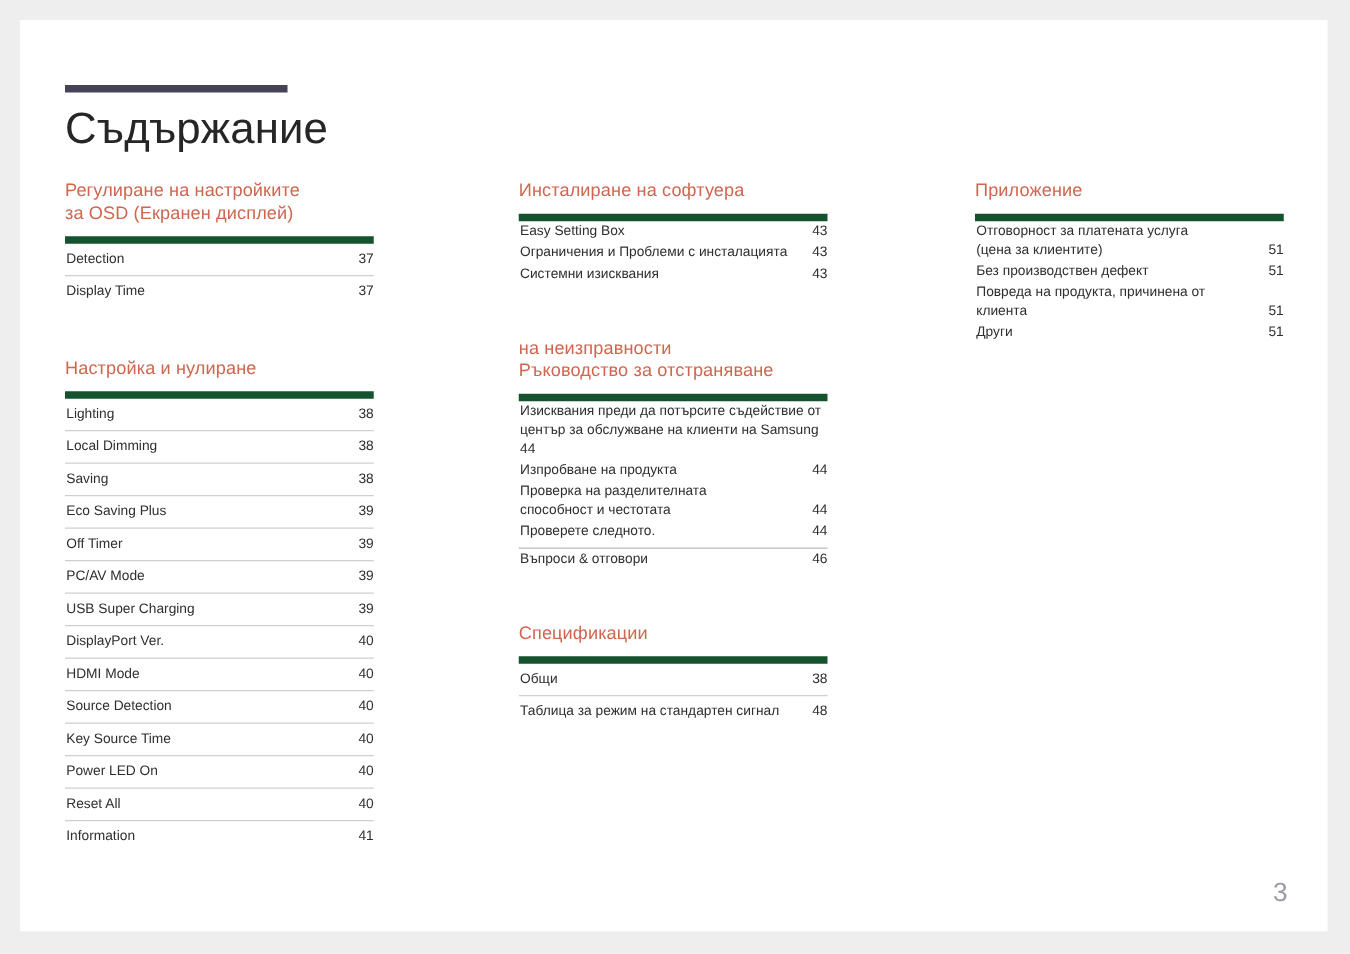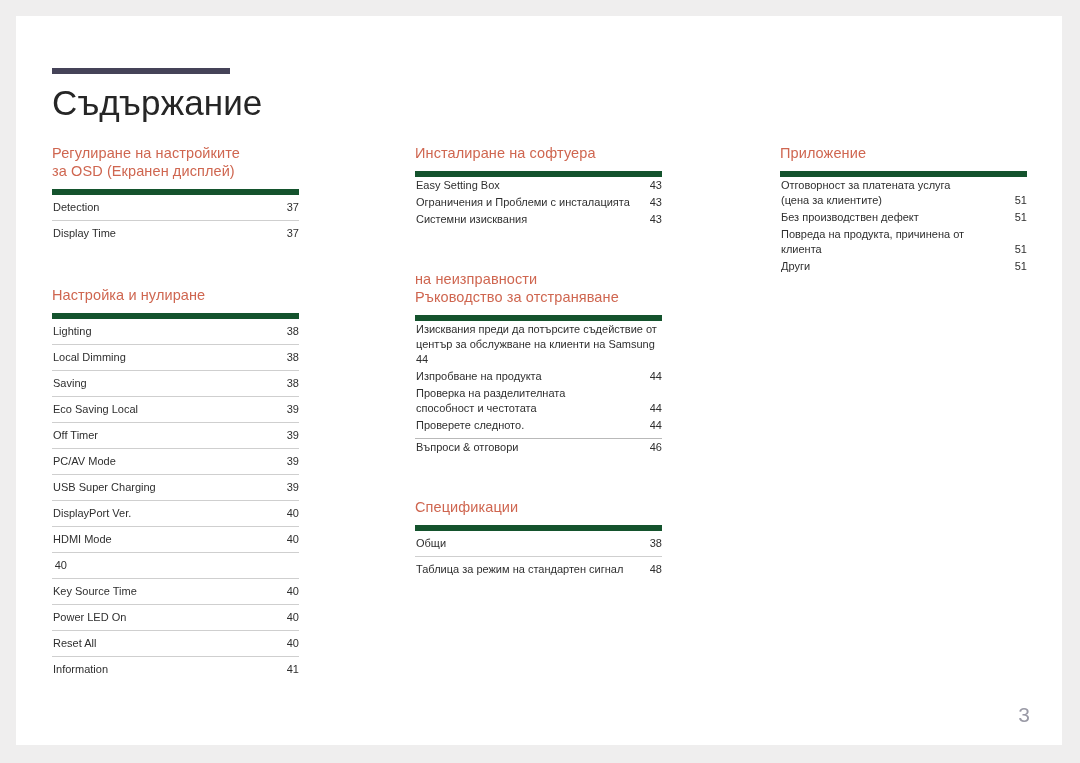--- a/index.html
+++ b/index.html
@@ -187,21 +187,21 @@
           </li>
           <li class="entry">
             <span class="entry-label">Local Dimming</span>
             <span class="entry-page">38</span>
           </li>
           <li class="entry">
             <span class="entry-label">Saving</span>
             <span class="entry-page">38</span>
           </li>
           <li class="entry">
-            <span class="entry-label">Eco Saving Local</span>
+            <span class="entry-label">Eco Saving Plus</span>
             <span class="entry-page">39</span>
           </li>
           <li class="entry">
             <span class="entry-label">Off Timer</span>
             <span class="entry-page">39</span>
           </li>
           <li class="entry">
             <span class="entry-label">PC/AV Mode</span>
             <span class="entry-page">39</span>
           </li>
@@ -211,20 +211,21 @@
           </li>
           <li class="entry">
             <span class="entry-label">DisplayPort Ver.</span>
             <span class="entry-page">40</span>
           </li>
           <li class="entry">
             <span class="entry-label">HDMI Mode</span>
             <span class="entry-page">40</span>
           </li>
           <li class="entry">
+            <span class="entry-label">Source Detection</span>
             <span class="entry-page">40</span>
           </li>
           <li class="entry">
             <span class="entry-label">Key Source Time</span>
             <span class="entry-page">40</span>
           </li>
           <li class="entry">
             <span class="entry-label">Power LED On</span>
             <span class="entry-page">40</span>
           </li>

